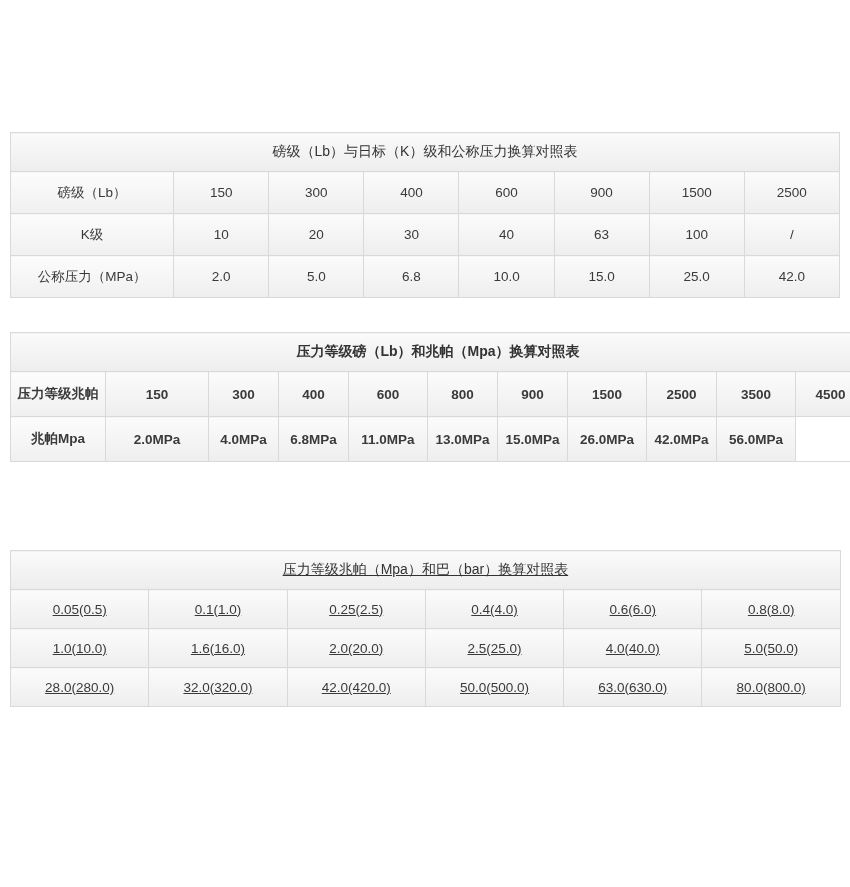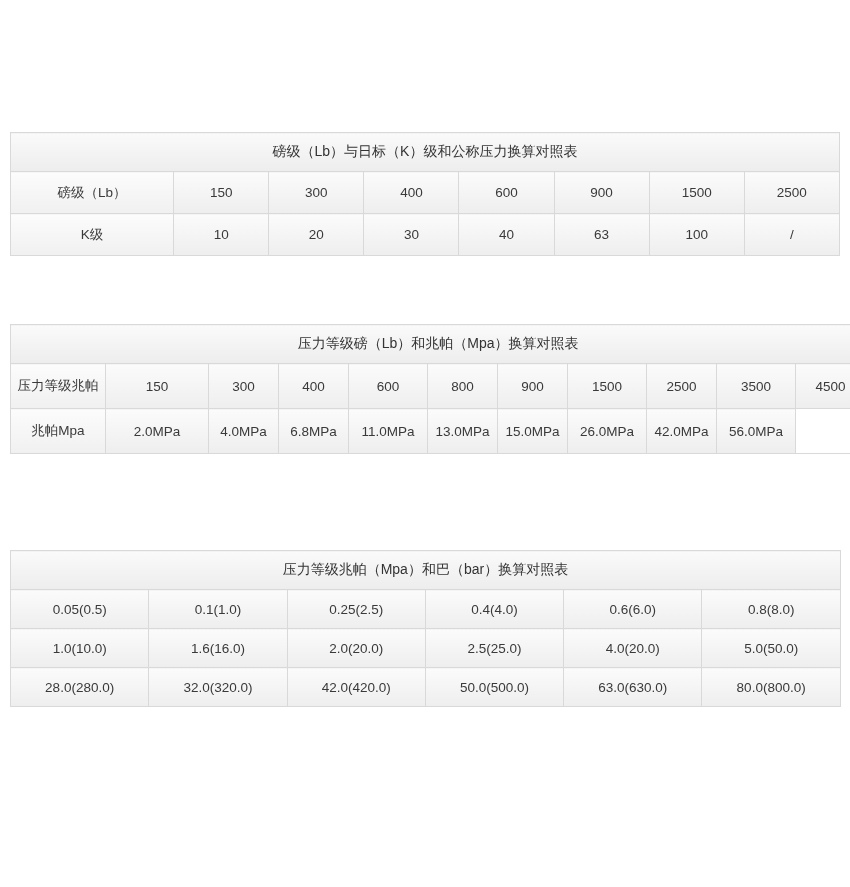--- a/index.html
+++ b/index.html
@@ -20,21 +20,21 @@
     height: 887px;
     box-sizing: border-box;
     padding: 0;
   }
   .table-block {
     position: absolute;
     left: 10px;
     width: 830px;
   }
   #block-1 { top: 132px; }
-  #block-2 { top: 324px; }
+  #block-2 { top: 332px; font-weight: bold; }
   #block-3 { top: 550px; }
 
   table.grid {
     border-collapse: collapse;
     width: 830px;
     table-layout: fixed;
     background: #4d7c0f;
     border: 1px solid #d9d9d9;
   }
   table.grid td {
@@ -58,21 +58,21 @@
     background: linear-gradient(to bottom, #fcfcfc 0%, #f0f0f0 100%);
   }
   table.grid td.empty {
     background: #ffffff;
   }
   
   #table-1 td { height: 41px; }
   #table-1 td.title { height: 38px; }
   #table-2 td { height: 44px; }
   #table-2 td.title { height: 38px; }
-  #table-3 td { height: 38px; }
+  #table-3 td { height: 38px; text-decoration: underline; }
   #table-3 td.title { height: 38px; }
 
   
   #table-1 col.c0 { width: 163px; }
   #table-1 col.cx { width: 95px; }
 
   
   #table-2 col.c0 { width: 95px; }
   #table-2 col.c1 { width: 103px; }
   #table-2 col.cx { width: 70px; }
@@ -114,20 +114,30 @@
         </tr>
         <tr>
           <td class="rowhead">K级</td>
           <td>10</td>
           <td>20</td>
           <td>30</td>
           <td>40</td>
           <td>63</td>
           <td>100</td>
           <td>/</td>
+        </tr>
+        <tr>
+          <td class="rowhead">公称压力（MPa）</td>
+          <td>2.0</td>
+          <td>5.0</td>
+          <td>6.8</td>
+          <td>10.0</td>
+          <td>15.0</td>
+          <td>25.0</td>
+          <td>42.0</td>
         </tr>
       </tbody>
     </table>
   </div>
 
   <div class="table-block" id="block-2">
     <table class="grid" id="table-2">
       <colgroup>
         <col class="c0">
           <col class="c1">
@@ -195,21 +205,21 @@
           <td>0.25(2.5)</td>
           <td>0.4(4.0)</td>
           <td>0.6(6.0)</td>
           <td>0.8(8.0)</td>
         </tr>
         <tr>
           <td>1.0(10.0)</td>
           <td>1.6(16.0)</td>
           <td>2.0(20.0)</td>
           <td>2.5(25.0)</td>
-          <td>4.0(20.0)</td>
+          <td>4.0(40.0)</td>
           <td>5.0(50.0)</td>
         </tr>
         <tr>
           <td>28.0(280.0)</td>
           <td>32.0(320.0)</td>
           <td>42.0(420.0)</td>
           <td>50.0(500.0)</td>
           <td>63.0(630.0)</td>
           <td>80.0(800.0)</td>
         </tr>

